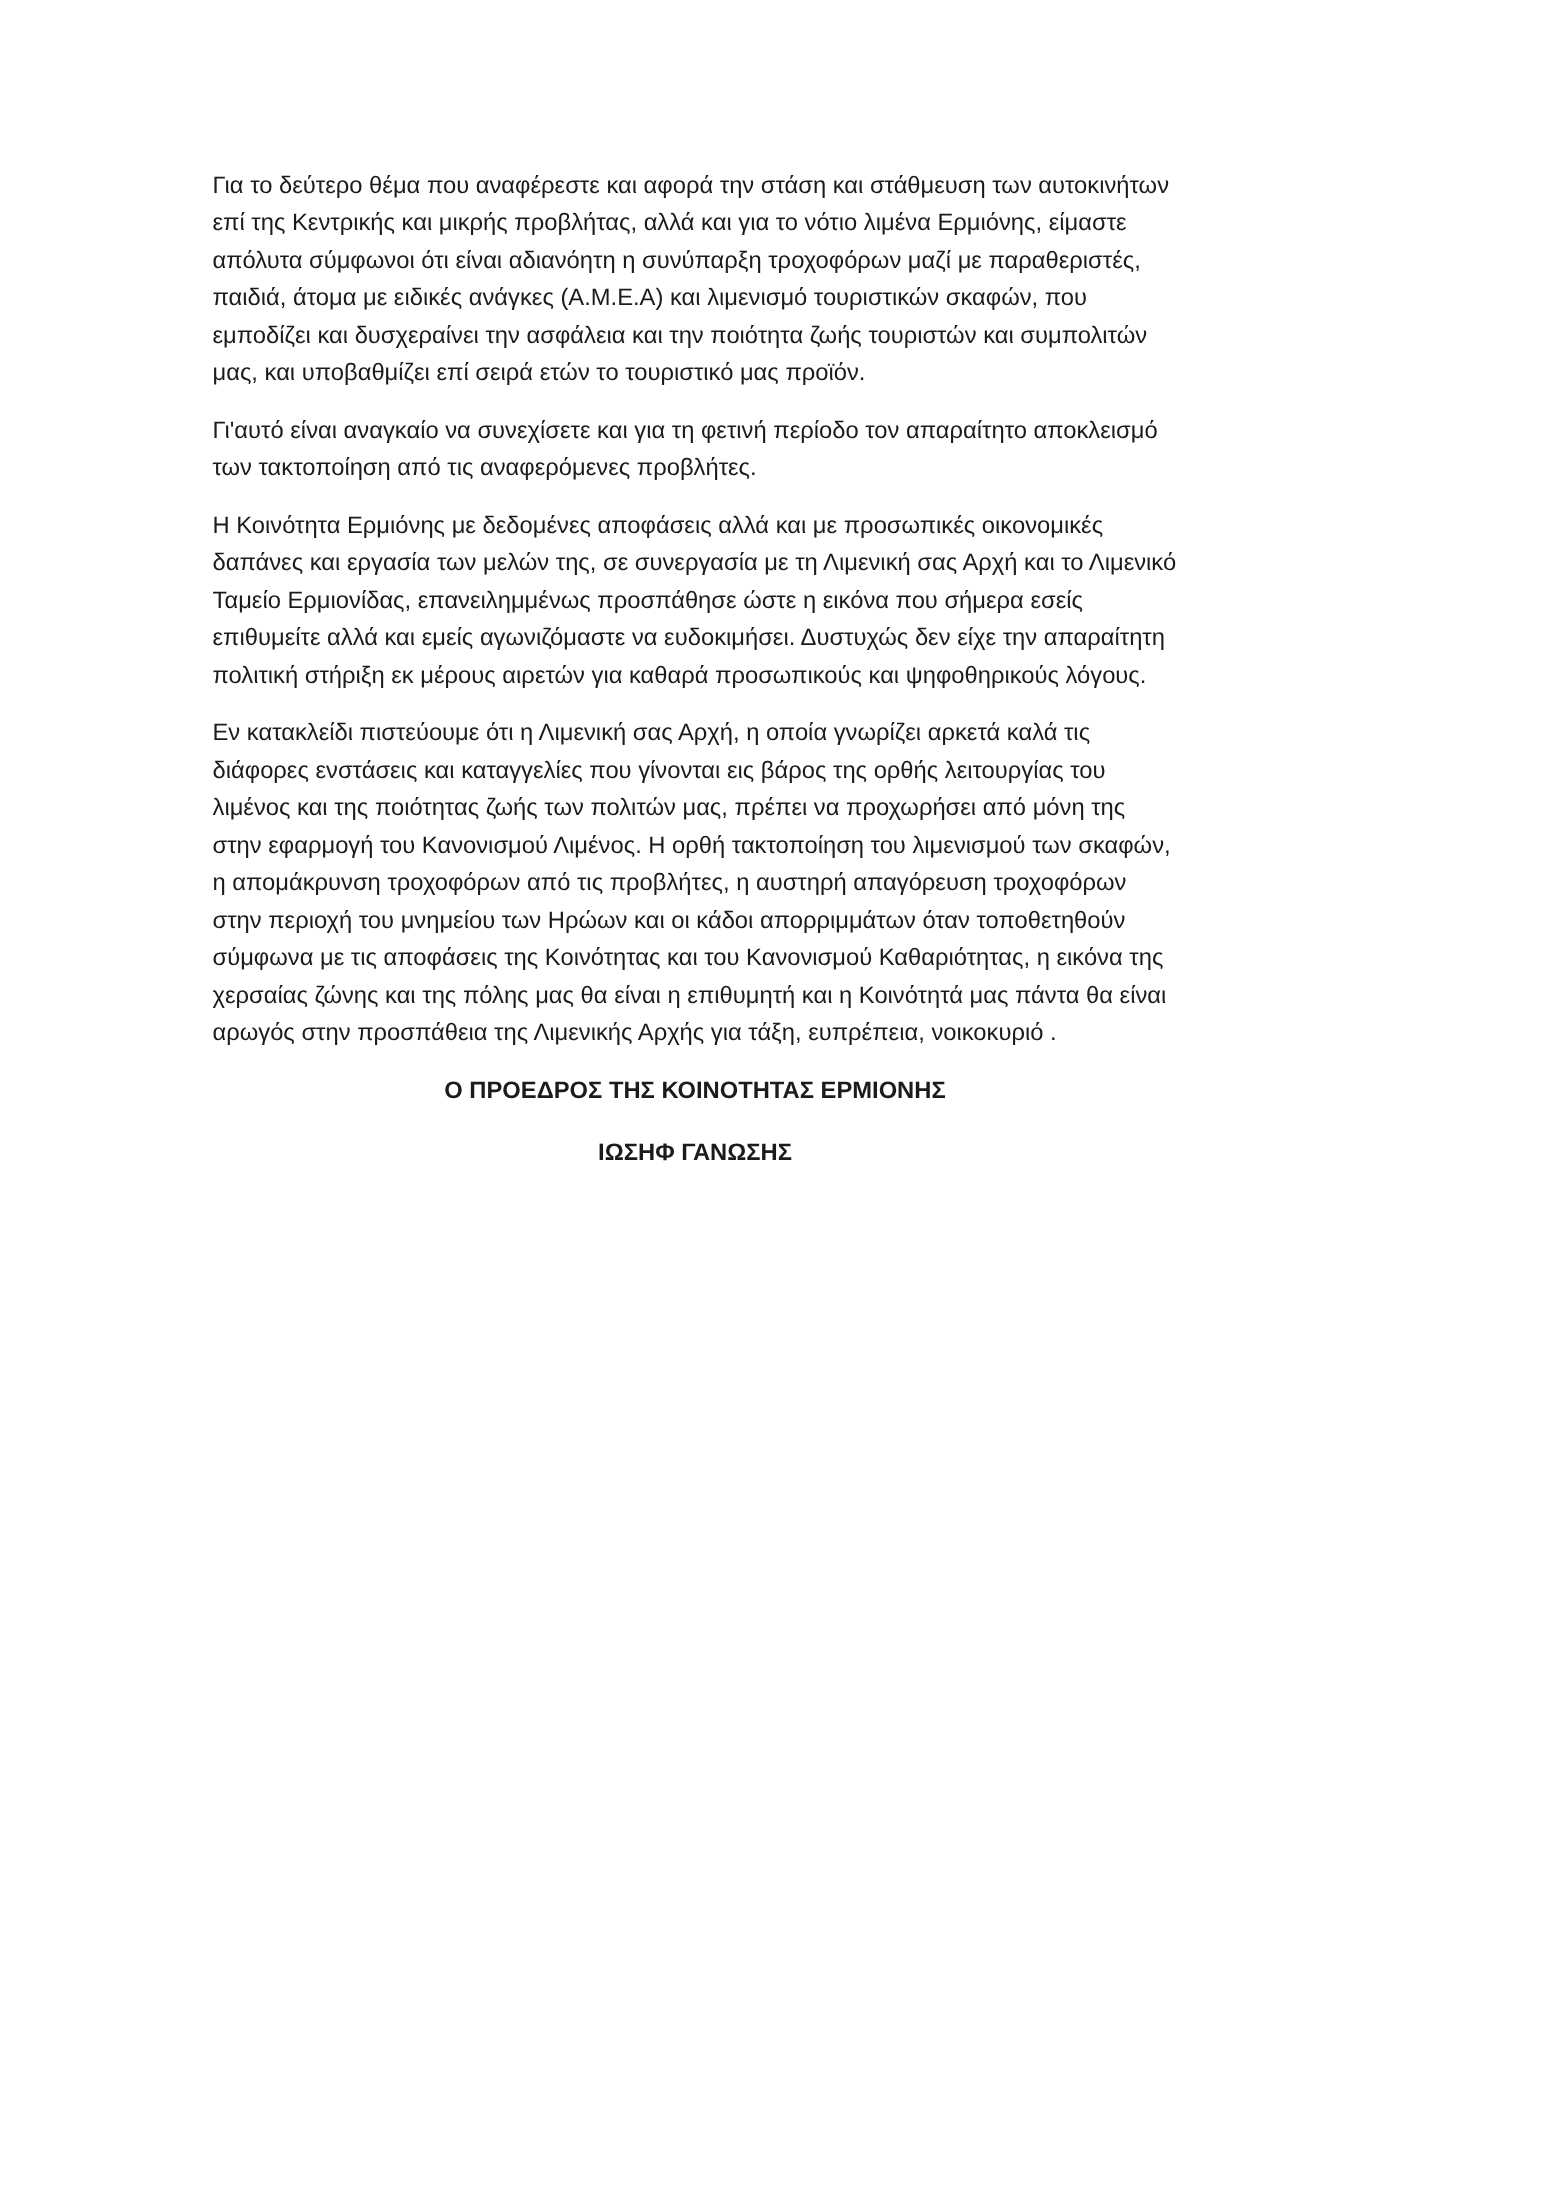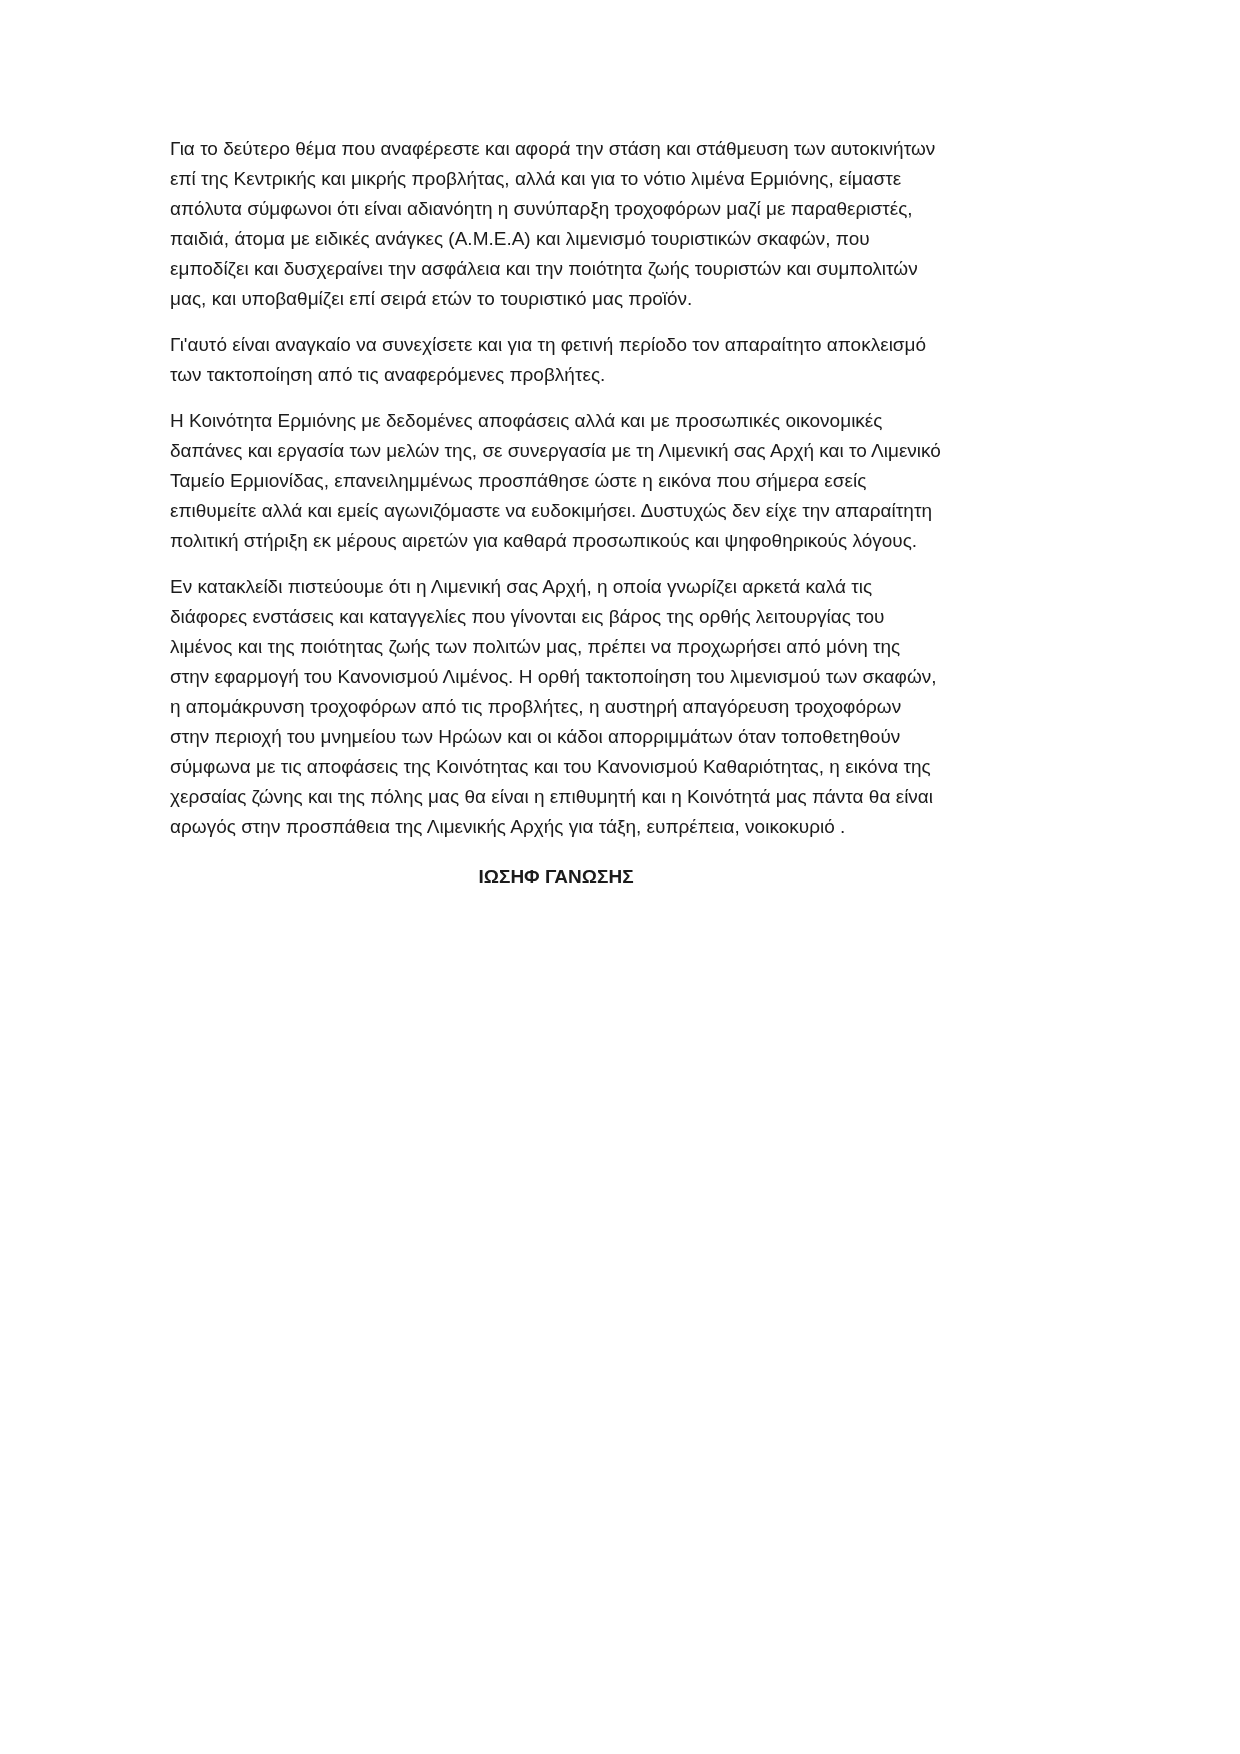--- a/index.html
+++ b/index.html
@@ -40,15 +40,16 @@
 </style>
 </head>
 <body>
 
 <div class="page">
   <div class="content">
     <p class="para">Για το δεύτερο θέμα που αναφέρεστε και αφορά την στάση και στάθμευση των αυτοκινήτων επί της Κεντρικής και μικρής προβλήτας, αλλά και για το νότιο λιμένα Ερμιόνης, είμαστε απόλυτα σύμφωνοι ότι είναι αδιανόητη η συνύπαρξη τροχοφόρων μαζί με παραθεριστές, παιδιά, άτομα με ειδικές ανάγκες (Α.Μ.Ε.Α) και λιμενισμό  τουριστικών σκαφών, που εμποδίζει και δυσχεραίνει  την ασφάλεια και την ποιότητα ζωής τουριστών και συμπολιτών μας, και υποβαθμίζει επί σειρά ετών το τουριστικό μας προϊόν.</p>
     <p class="para">Γι'αυτό είναι αναγκαίο να συνεχίσετε και για τη φετινή περίοδο τον απαραίτητο αποκλεισμό των τακτοποίηση από τις αναφερόμενες προβλήτες.</p>
     <p class="para">Η Κοινότητα Ερμιόνης με δεδομένες αποφάσεις αλλά και με  προσωπικές οικονομικές δαπάνες και εργασία των μελών της, σε συνεργασία με τη Λιμενική σας Αρχή και το Λιμενικό Ταμείο Ερμιονίδας, επανειλημμένως προσπάθησε ώστε η εικόνα που σήμερα εσείς επιθυμείτε αλλά και εμείς αγωνιζόμαστε να ευδοκιμήσει. Δυστυχώς δεν είχε την απαραίτητη πολιτική στήριξη εκ μέρους αιρετών για καθαρά προσωπικούς και ψηφοθηρικούς λόγους.</p>
     <p class="para">Εν κατακλείδι πιστεύουμε ότι  η Λιμενική σας Αρχή, η οποία γνωρίζει αρκετά καλά τις διάφορες ενστάσεις και καταγγελίες που γίνονται εις βάρος της ορθής λειτουργίας του λιμένος και της ποιότητας ζωής των πολιτών μας, πρέπει να προχωρήσει από μόνη της στην εφαρμογή του Κανονισμού Λιμένος. Η ορθή τακτοποίηση του λιμενισμού των σκαφών, η απομάκρυνση τροχοφόρων από τις προβλήτες, η αυστηρή απαγόρευση τροχοφόρων στην περιοχή του  μνημείου των Ηρώων και οι κάδοι απορριμμάτων όταν τοποθετηθούν σύμφωνα με τις αποφάσεις της Κοινότητας και του Κανονισμού Καθαριότητας, η εικόνα της χερσαίας ζώνης και της πόλης μας θα είναι η επιθυμητή και η Κοινότητά μας πάντα  θα είναι αρωγός στην προσπάθεια της Λιμενικής Αρχής για τάξη, ευπρέπεια, νοικοκυριό .</p>
+    <p class="sig title">Ο ΠΡΟΕΔΡΟΣ ΤΗΣ ΚΟΙΝΟΤΗΤΑΣ ΕΡΜΙΟΝΗΣ</p>
     <p class="sig name">ΙΩΣΗΦ ΓΑΝΩΣΗΣ</p>
   </div>
 </div>
 
 </body></html>

